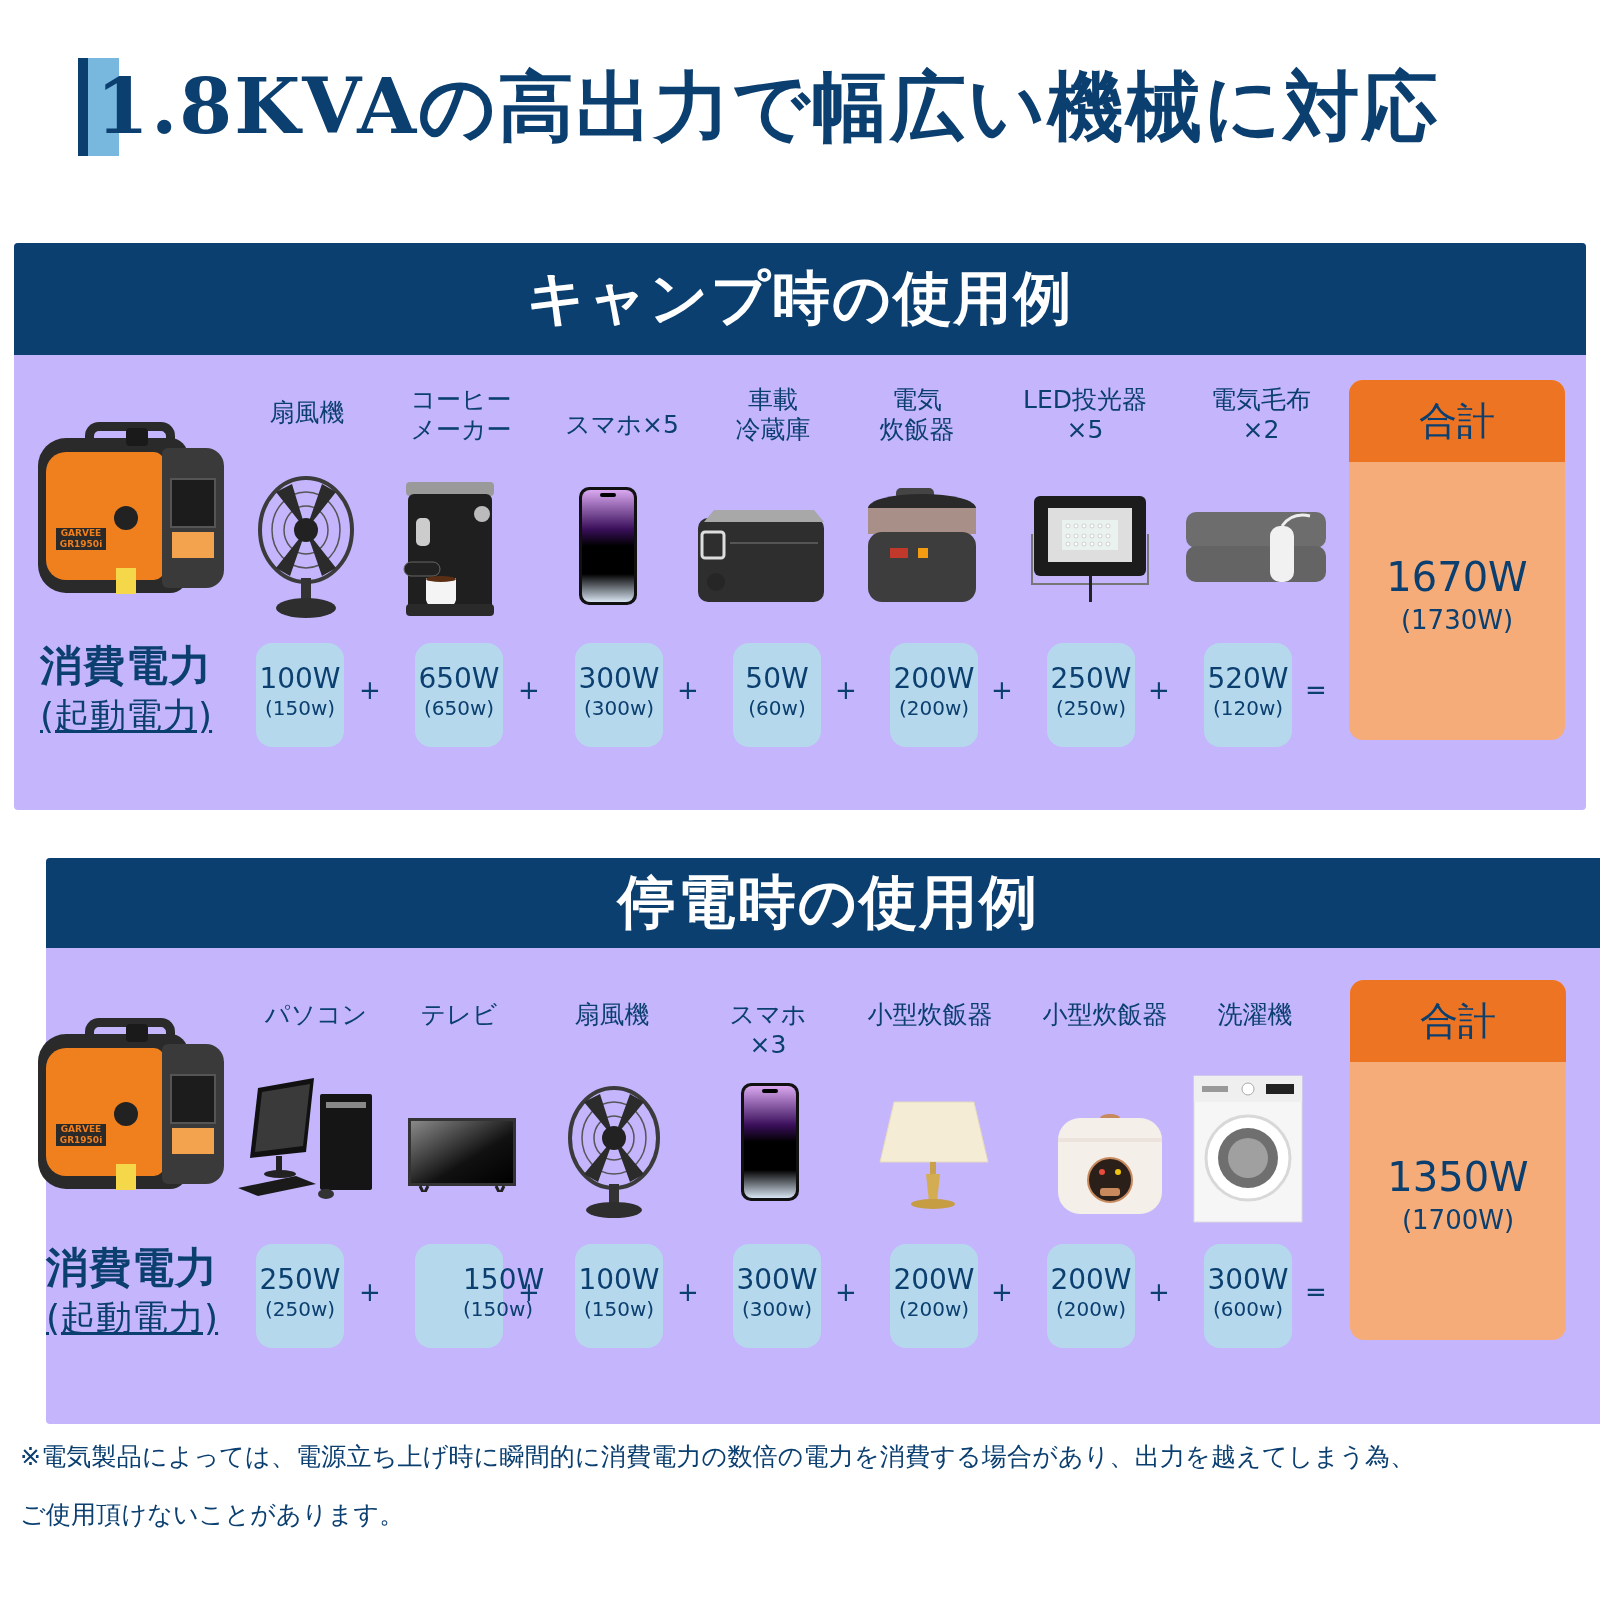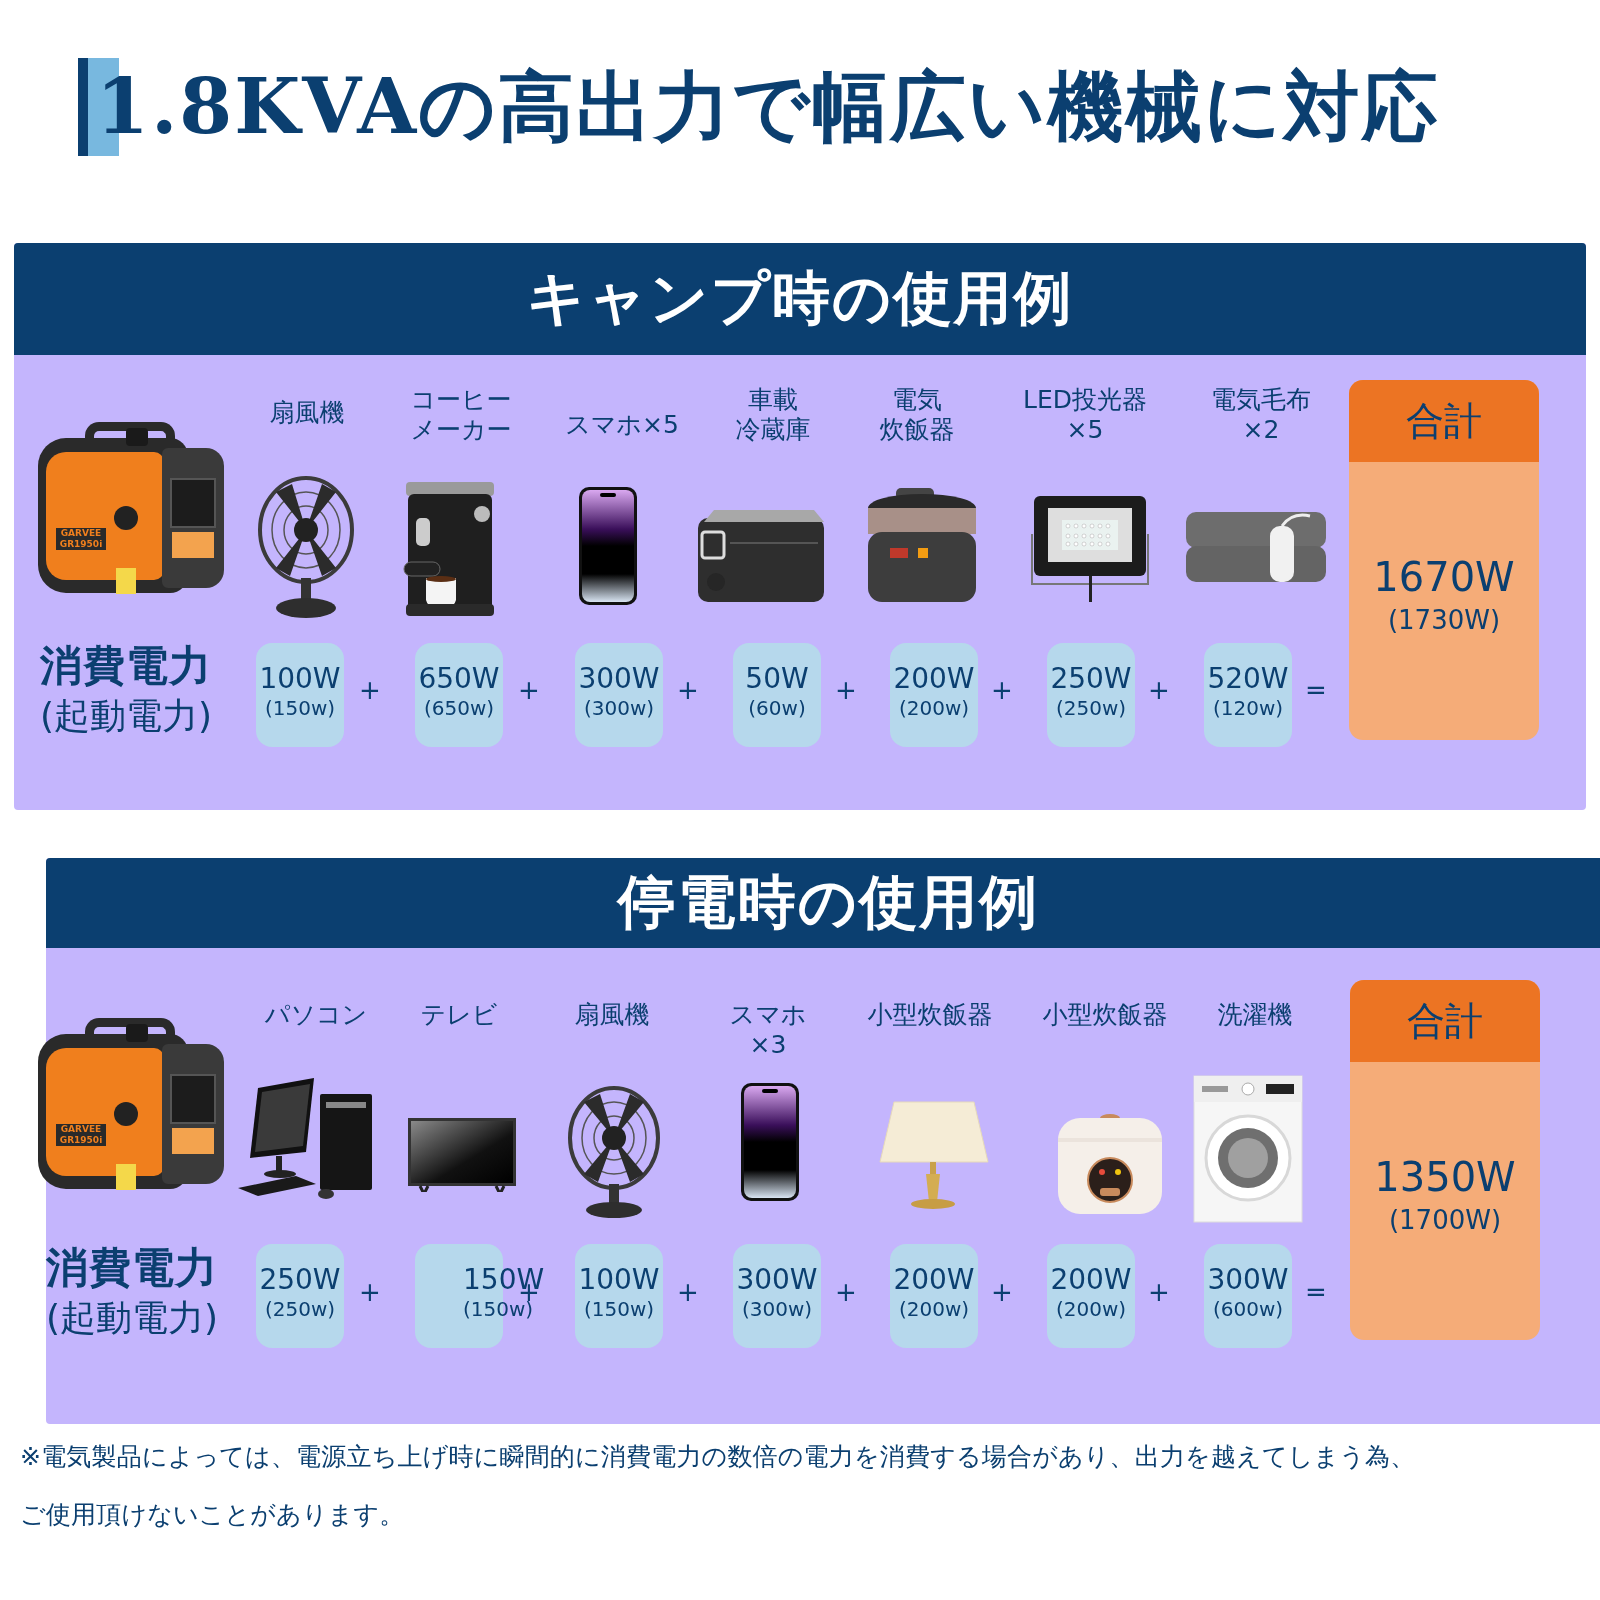--- a/index.html
+++ b/index.html
@@ -37,24 +37,24 @@
   .item-img { position: absolute; }
 
   
   .pill { position: absolute; width: 88px; height: 104px; border-radius: 16px; background: #b6d8ec; text-align: center; color: #0b3f70; }
   .pill .w { display: block; font-size: 28px; margin-top: 20px; line-height: 32px; }
   .pill .sw { display: block; font-size: 20px; line-height: 26px; }
   .op { position: absolute; font-size: 26px; color: #0b3f70; width: 24px; text-align: center; }
 
   .consume-label { position: absolute; color: #0b3f70; }
   .consume-label .l1 { display: block; font-weight: bold; font-size: 42px; line-height: 52px; letter-spacing: 1px; }
-  .consume-label .l2 { display: block; font-size: 36px; line-height: 48px; }
-
-  
-  .total { position: absolute; width: 190px; border-radius: 14px; background: #f5ac78; overflow: hidden; text-align: center; color: #0b3f70; }
+  .consume-label .l2 { display: block; font-size: 36px; line-height: 48px; text-decoration: underline; }
+
+  
+  .total { position: absolute; width: 216px; border-radius: 14px; background: #f5ac78; overflow: hidden; text-align: center; color: #0b3f70; }
   .total-head { height: 82px; background: #ec7423; font-size: 38px; line-height: 82px; }
   .total-w { display: block; font-size: 40px; margin-top: 92px; line-height: 46px; }
   .total-sw { display: block; font-size: 26px; line-height: 40px; }
 
   
   .note { position: absolute; left: 20px; font-size: 25px; color: #0b3f70; white-space: nowrap; letter-spacing: 0.2px; }
 </style>
 </head>
 <body>
 

